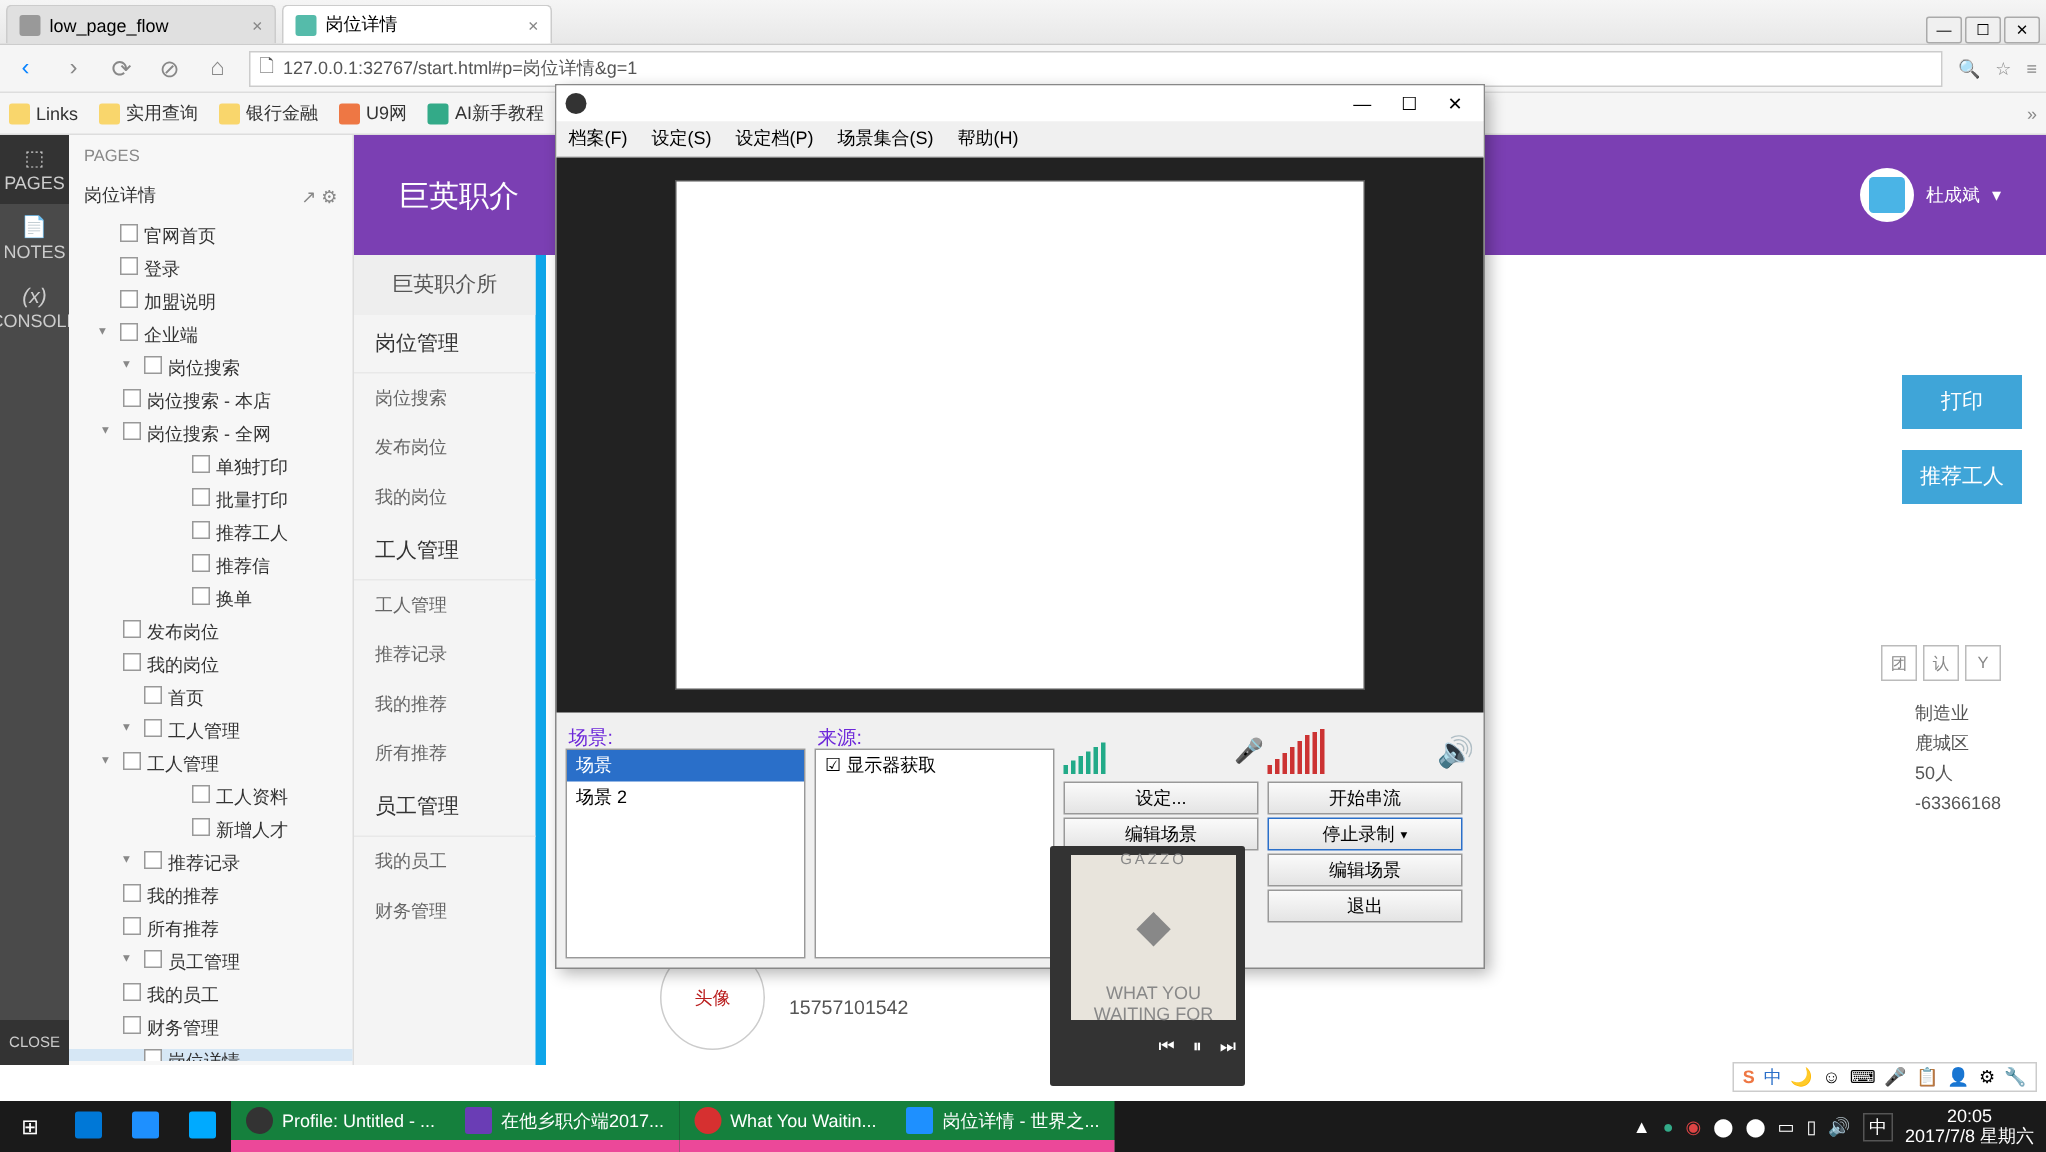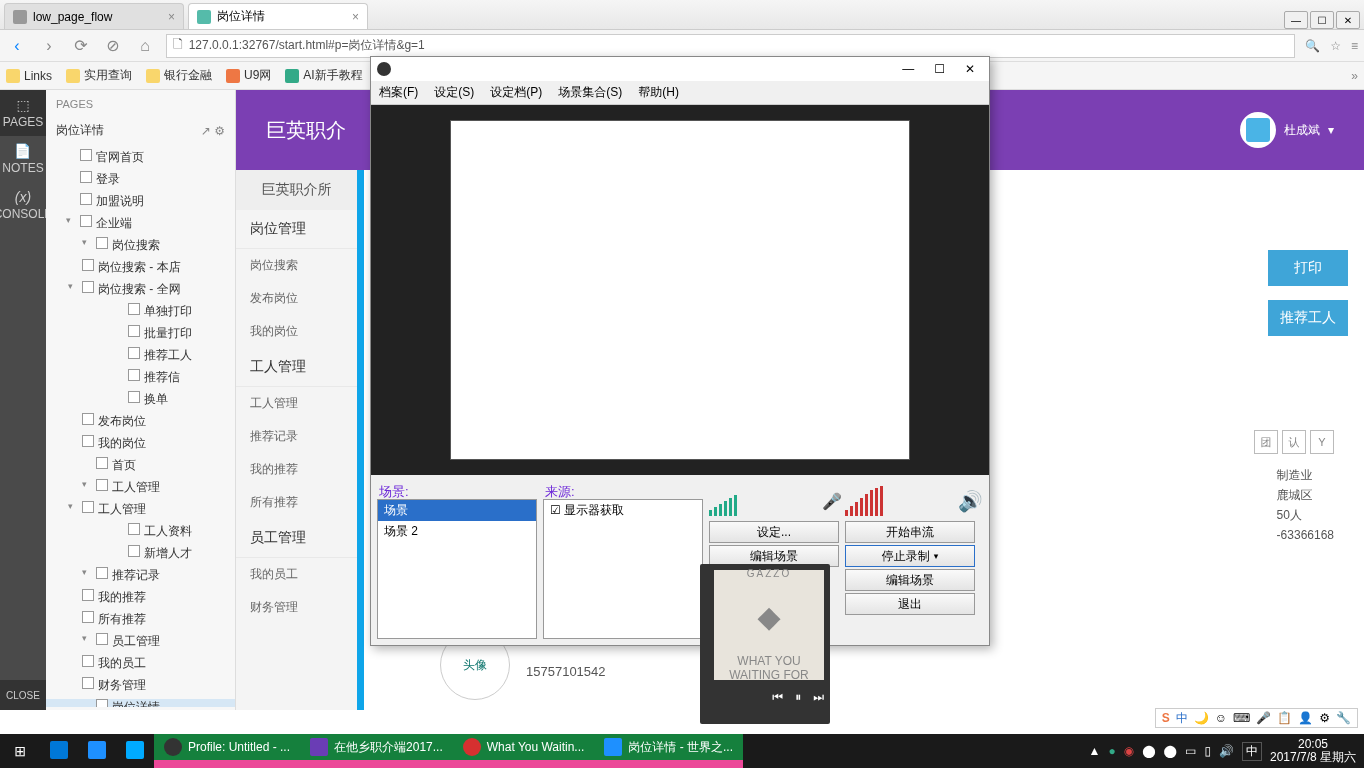--- a/index.html
+++ b/index.html
@@ -53,21 +53,21 @@
 .purple-title{font-size:20px}
 .user-chip{margin-left:auto;display:flex;align-items:center;gap:8px}
 .avatar{width:36px;height:36px;border-radius:50%;background:#fff;display:flex;align-items:center;justify-content:center}
 .avatar-inner{width:24px;height:24px;background:#4ab4e6;border-radius:3px}
 
 
 .right-actions{position:absolute;right:16px;top:200px;display:flex;flex-direction:column;gap:14px}
 .act-btn{width:80px;height:36px;color:#fff;display:flex;align-items:center;justify-content:center;font-size:14px}
 .act-pink{background:#f08db3}
 .act-blue{background:#3fa5d8}
-.big-avatar{position:absolute;left:440px;top:630px;width:70px;height:70px;border:1px solid #ccc;border-radius:50%;background:#fff;display:flex;align-items:center;justify-content:center;color:#0f766e;font-size:13px}
+.big-avatar{position:absolute;left:440px;top:630px;width:70px;height:70px;border:1px solid #ccc;border-radius:50%;background:#fff;display:flex;align-items:center;justify-content:center;color:#b91c1c;font-size:13px}
 
 
 .obs{position:absolute;left:370px;top:56px;width:620px;height:590px;background:#f0f0f0;border:1px solid #888;box-shadow:3px 3px 10px rgba(0,0,0,.3)}
 .obs-title{height:24px;background:#fff;display:flex;align-items:center;padding:0 6px;gap:6px}
 .obs-title-icon{width:14px;height:14px;background:#333;border-radius:50%}
 .obs-win-btns{margin-left:auto;display:flex;gap:20px;font-size:14px;padding-right:8px}
 .obs-menu{height:24px;background:#f0f0f0;display:flex;align-items:center;padding:0 8px;gap:16px;border-bottom:1px solid #ccc}
 .obs-preview{height:370px;background:#222;display:flex;align-items:center;justify-content:center;position:relative}
 .obs-preview-inner{width:460px;height:340px;background:#fff;border:1px solid #555}
 .obs-bottom{height:170px;display:flex;padding:6px;gap:6px}

